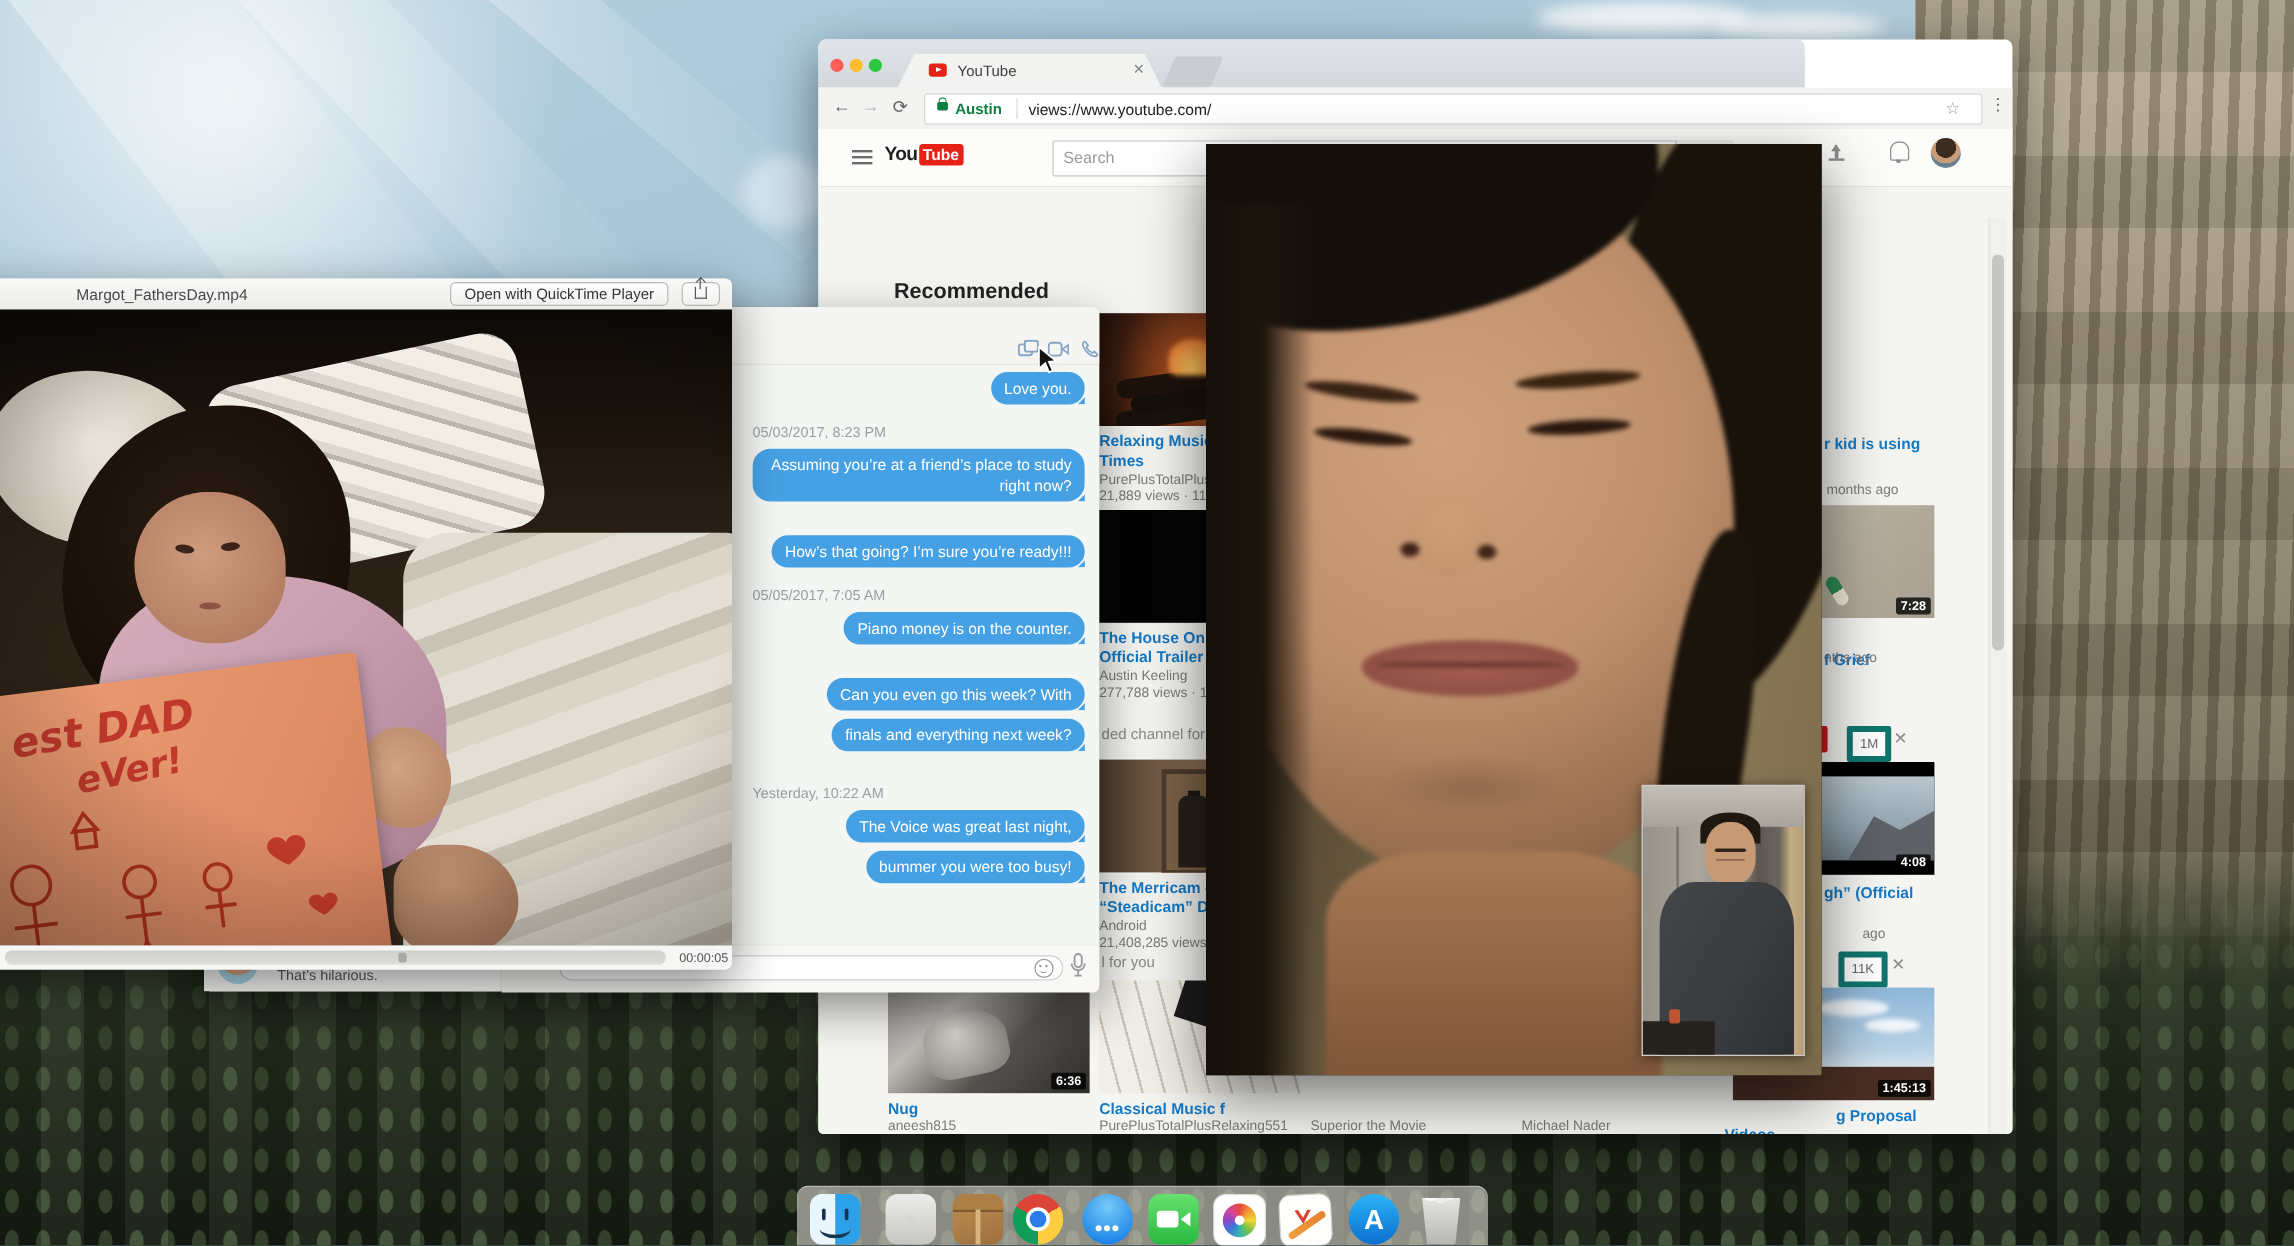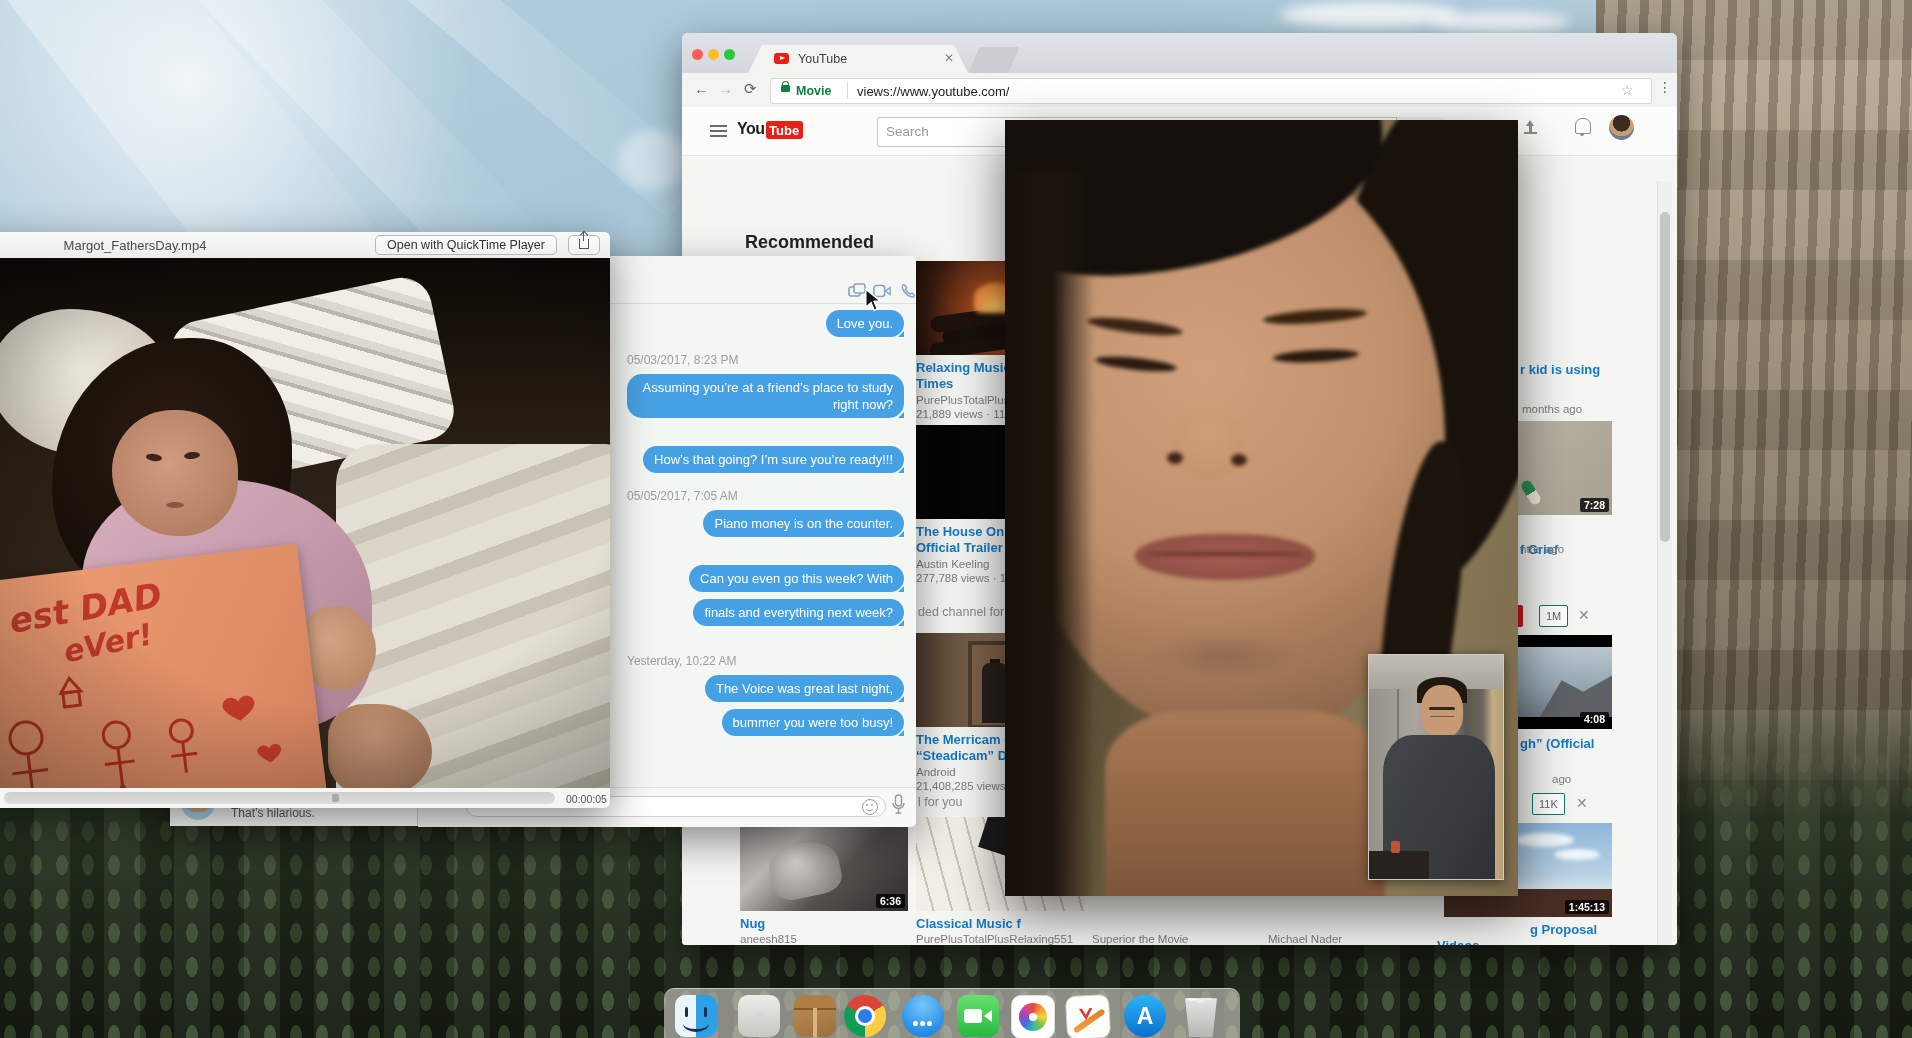--- a/index.html
+++ b/index.html
@@ -94,21 +94,21 @@
   #sc-paper{left:302px;top:306px;width:352px;height:268px;background:linear-gradient(120deg,#ef9f74,#e08d66 70%,#d07f5c);
     transform:rotate(-7deg);border-radius:4px;box-shadow:0 4px 14px rgba(0,0,0,.35);}
   .paper-txt{position:absolute;color:#c0392b;font-weight:bold;font-style:italic;font-family:"DejaVu Sans",sans-serif;}
   #paper-t1{left:58px;top:18px;font-size:34px;transform:rotate(-3deg);}
   #paper-t2{left:108px;top:58px;font-size:30px;transform:rotate(-5deg);}
   #sc-vignette{left:300px;top:0;width:650px;height:530px;
     background:radial-gradient(ellipse at 58% 42%,rgba(0,0,0,0) 52%,rgba(0,0,0,.42) 100%);}
 
   
   #cr-win{left:682px;top:33px;width:995px;height:912px;background:#fff;border-radius:6px 6px 4px 4px;z-index:10;}
-  #cr-top{left:0;top:0;width:995px;height:40px;background:linear-gradient(#e0e3e7,#d4d8dc);border-radius:6px 6px 0 0;}
+  #cr-top{left:0;top:0;width:822px;height:40px;background:linear-gradient(#e0e3e7,#d4d8dc);border-radius:6px 6px 0 0;}
   .tl{position:absolute;top:16px;width:11px;height:11px;border-radius:50%;}
   #cr-tab{left:66px;top:12px;width:220px;height:28px;background:#f3f4f2;
     clip-path:polygon(14px 0,206px 0,220px 28px,0 28px);}
   #cr-tab-fav{left:26px;top:8px;width:15px;height:11px;background:#e62117;border-radius:3px;}
   #cr-tab-fav::after{content:"";position:absolute;left:5.5px;top:3px;border-left:5px solid #fff;border-top:2.8px solid transparent;border-bottom:2.8px solid transparent;}
   #cr-tab-title{left:50px;top:7px;font-size:12.5px;color:#3c4043;}
   #cr-tab-close{left:196px;top:6px;font-size:12px;color:#7e848a;}
   #cr-newtab{left:292px;top:14px;width:40px;height:26px;background:#c9cdd2;transform:skewX(-24deg);border-radius:3px;}
   #cr-toolbar{left:0;top:40px;width:995px;height:34px;background:#f3f4f2;border-bottom:1px solid #d8d8d6;}
   .nav-glyph{position:absolute;top:7px;font-size:15px;color:#5f6368;}
@@ -141,21 +141,21 @@
     background:radial-gradient(circle at 50% 32%,#3a2c20 0 40%,#c89c78 41% 62%,#6b7f93 63%);}
   #yt-reco{left:63px;top:125px;font-size:18px;color:#222;font-weight:bold;}
   .yt-card{position:absolute;}
   .yt-thumb{position:absolute;left:0;top:0;width:168px;height:94px;overflow:hidden;background:#222;}
   .yt-dur{position:absolute;right:3px;bottom:3px;background:rgba(0,0,0,.78);color:#fff;font-size:10.5px;font-weight:bold;padding:1px 4px;border-radius:2px;}
   .yt-title{position:absolute;font-size:13px;font-weight:bold;color:#167ac6;white-space:nowrap;}
   .yt-chan{position:absolute;font-size:11.5px;color:#7c7c7c;white-space:nowrap;}
   .yt-meta{position:absolute;font-size:11.5px;color:#7c7c7c;white-space:nowrap;}
   .yt-label{position:absolute;font-size:12.5px;color:#8a8a8a;white-space:nowrap;}
   .sub-btn{position:absolute;height:22px;background:#cc181e;color:#fff;font-size:12px;line-height:22px;padding:0 9px;border-radius:2px;}
-  .sub-count{position:absolute;height:20px;background:#fff;border:1px solid #0f766e;color:#666;font-size:11px;line-height:20px;padding:0 6px;border-radius:2px;}
+  .sub-count{position:absolute;height:20px;background:#fff;border:5px solid #0f766e;color:#666;font-size:11px;line-height:20px;padding:0 6px;border-radius:2px;}
   .sub-x{position:absolute;color:#8a8a8a;font-size:14px;}
   
   .th-pagoda{background:linear-gradient(180deg,#c3afc6 0%,#9b87a8 60%,#6e5f7e 100%);}
   .th-pagoda::after{content:"";position:absolute;left:18px;top:12px;width:120px;height:40px;background:#241f2b;
     clip-path:polygon(0 100%,18% 55%,30% 60%,50% 0,70% 58%,84% 52%,100% 100%);}
   .th-fire{background:radial-gradient(circle at 55% 55%,#e8833a 0%,#93441c 35%,#3a1c10 75%,#1c0d08 100%);}
   .th-fire::before{content:"";position:absolute;left:14px;top:48px;width:120px;height:16px;background:#1e120c;border-radius:8px;transform:rotate(-8deg);box-shadow:10px 14px 0 #16100b,-4px 26px 0 #1a120c;}
   .th-fire::after{content:"";position:absolute;left:58px;top:22px;width:40px;height:30px;background:radial-gradient(circle at 50% 80%,#f7c65e,#e8833a 70%);border-radius:50% 50% 20% 20%;filter:blur(2px);}
   .th-house{background:#050505;}
   .th-house div{position:absolute;color:#cfcfcf;font-family:"Liberation Serif","DejaVu Serif",serif;white-space:nowrap;}
@@ -284,21 +284,21 @@
         <div class="abs" id="cr-tab-close">✕</div>
       </div>
       <div class="abs" id="cr-newtab"></div>
     </div>
     <div class="abs" id="cr-toolbar">
       <div class="nav-glyph" style="left:12px;">←</div>
       <div class="nav-glyph" style="left:36px;color:#b2b6ba;">→</div>
       <div class="nav-glyph" style="left:62px;">⟳</div>
       <div class="abs" id="cr-omni">
         <div class="abs" id="omni-lock"></div>
-        <div class="abs" id="omni-secure">Movie</div>
+        <div class="abs" id="omni-secure">Austin</div>
         <div class="abs" id="omni-sep"></div>
         <div class="abs" id="omni-url">views://www.youtube.com/</div>
         <div class="abs" id="omni-star">☆</div>
       </div>
     </div>
     <div class="abs" id="cr-menu">⋮</div>
 
     <div class="abs" id="cr-content">
       <div class="abs" id="yt-header">
         <div class="abs" id="yt-burger"></div>

